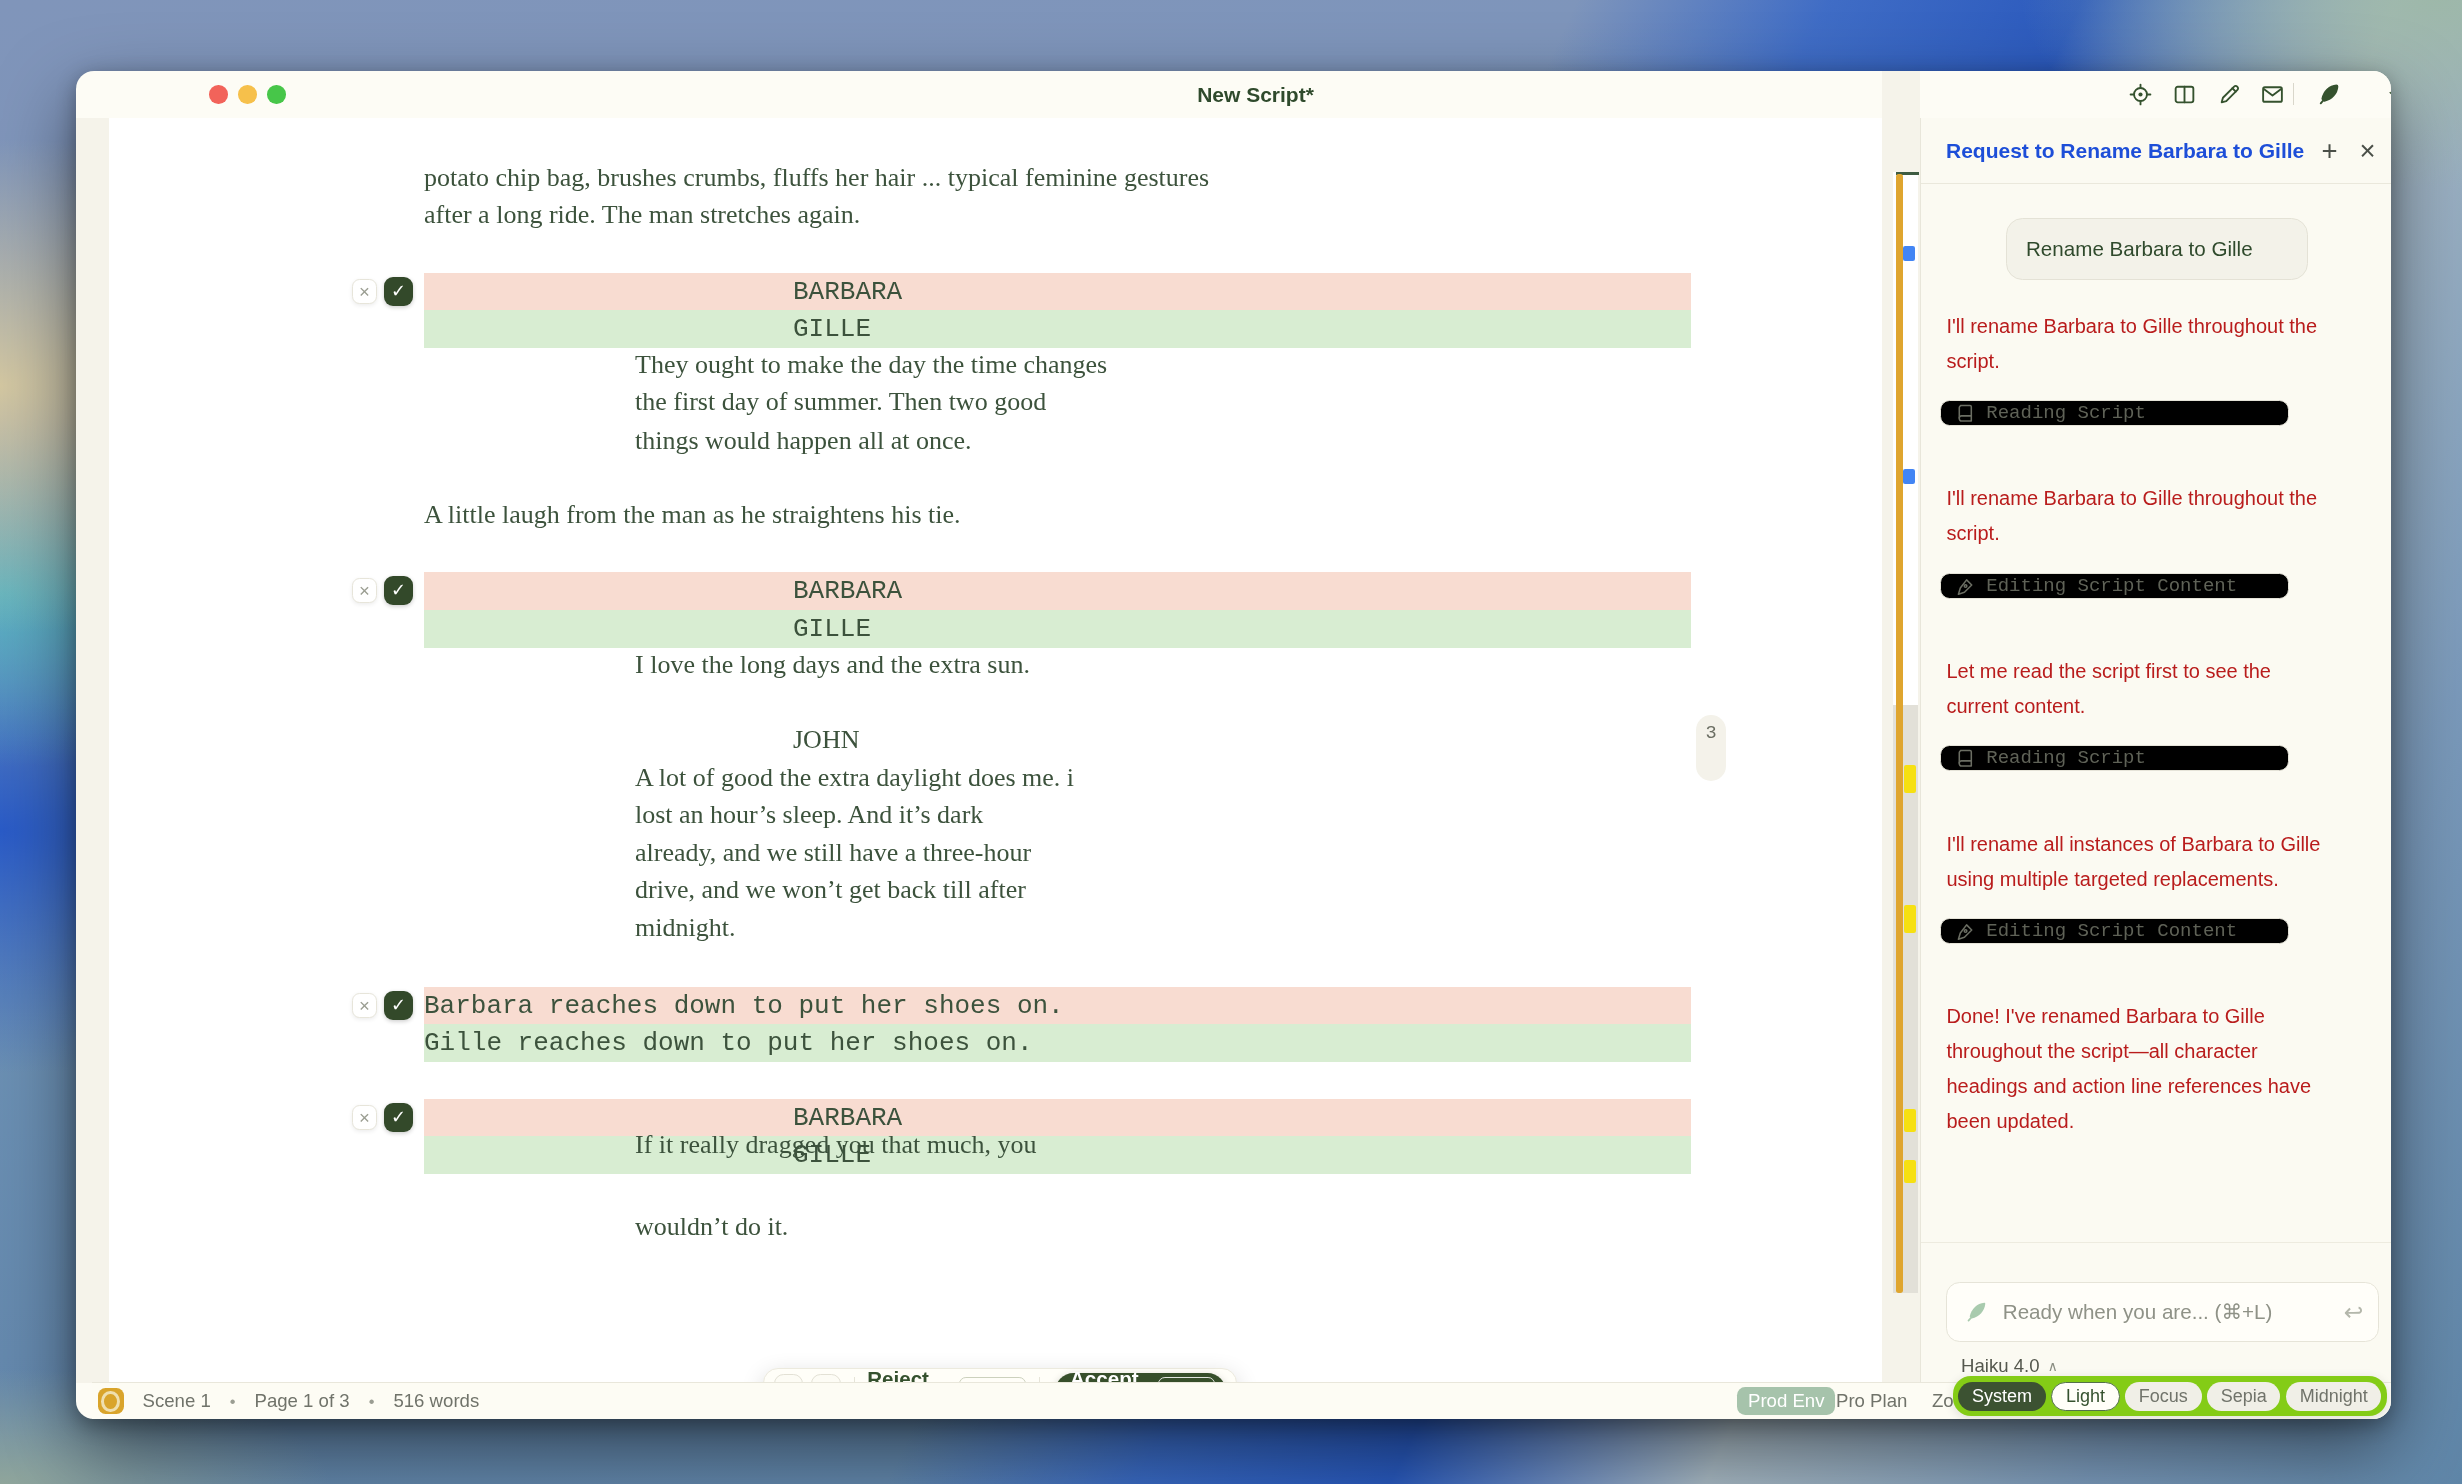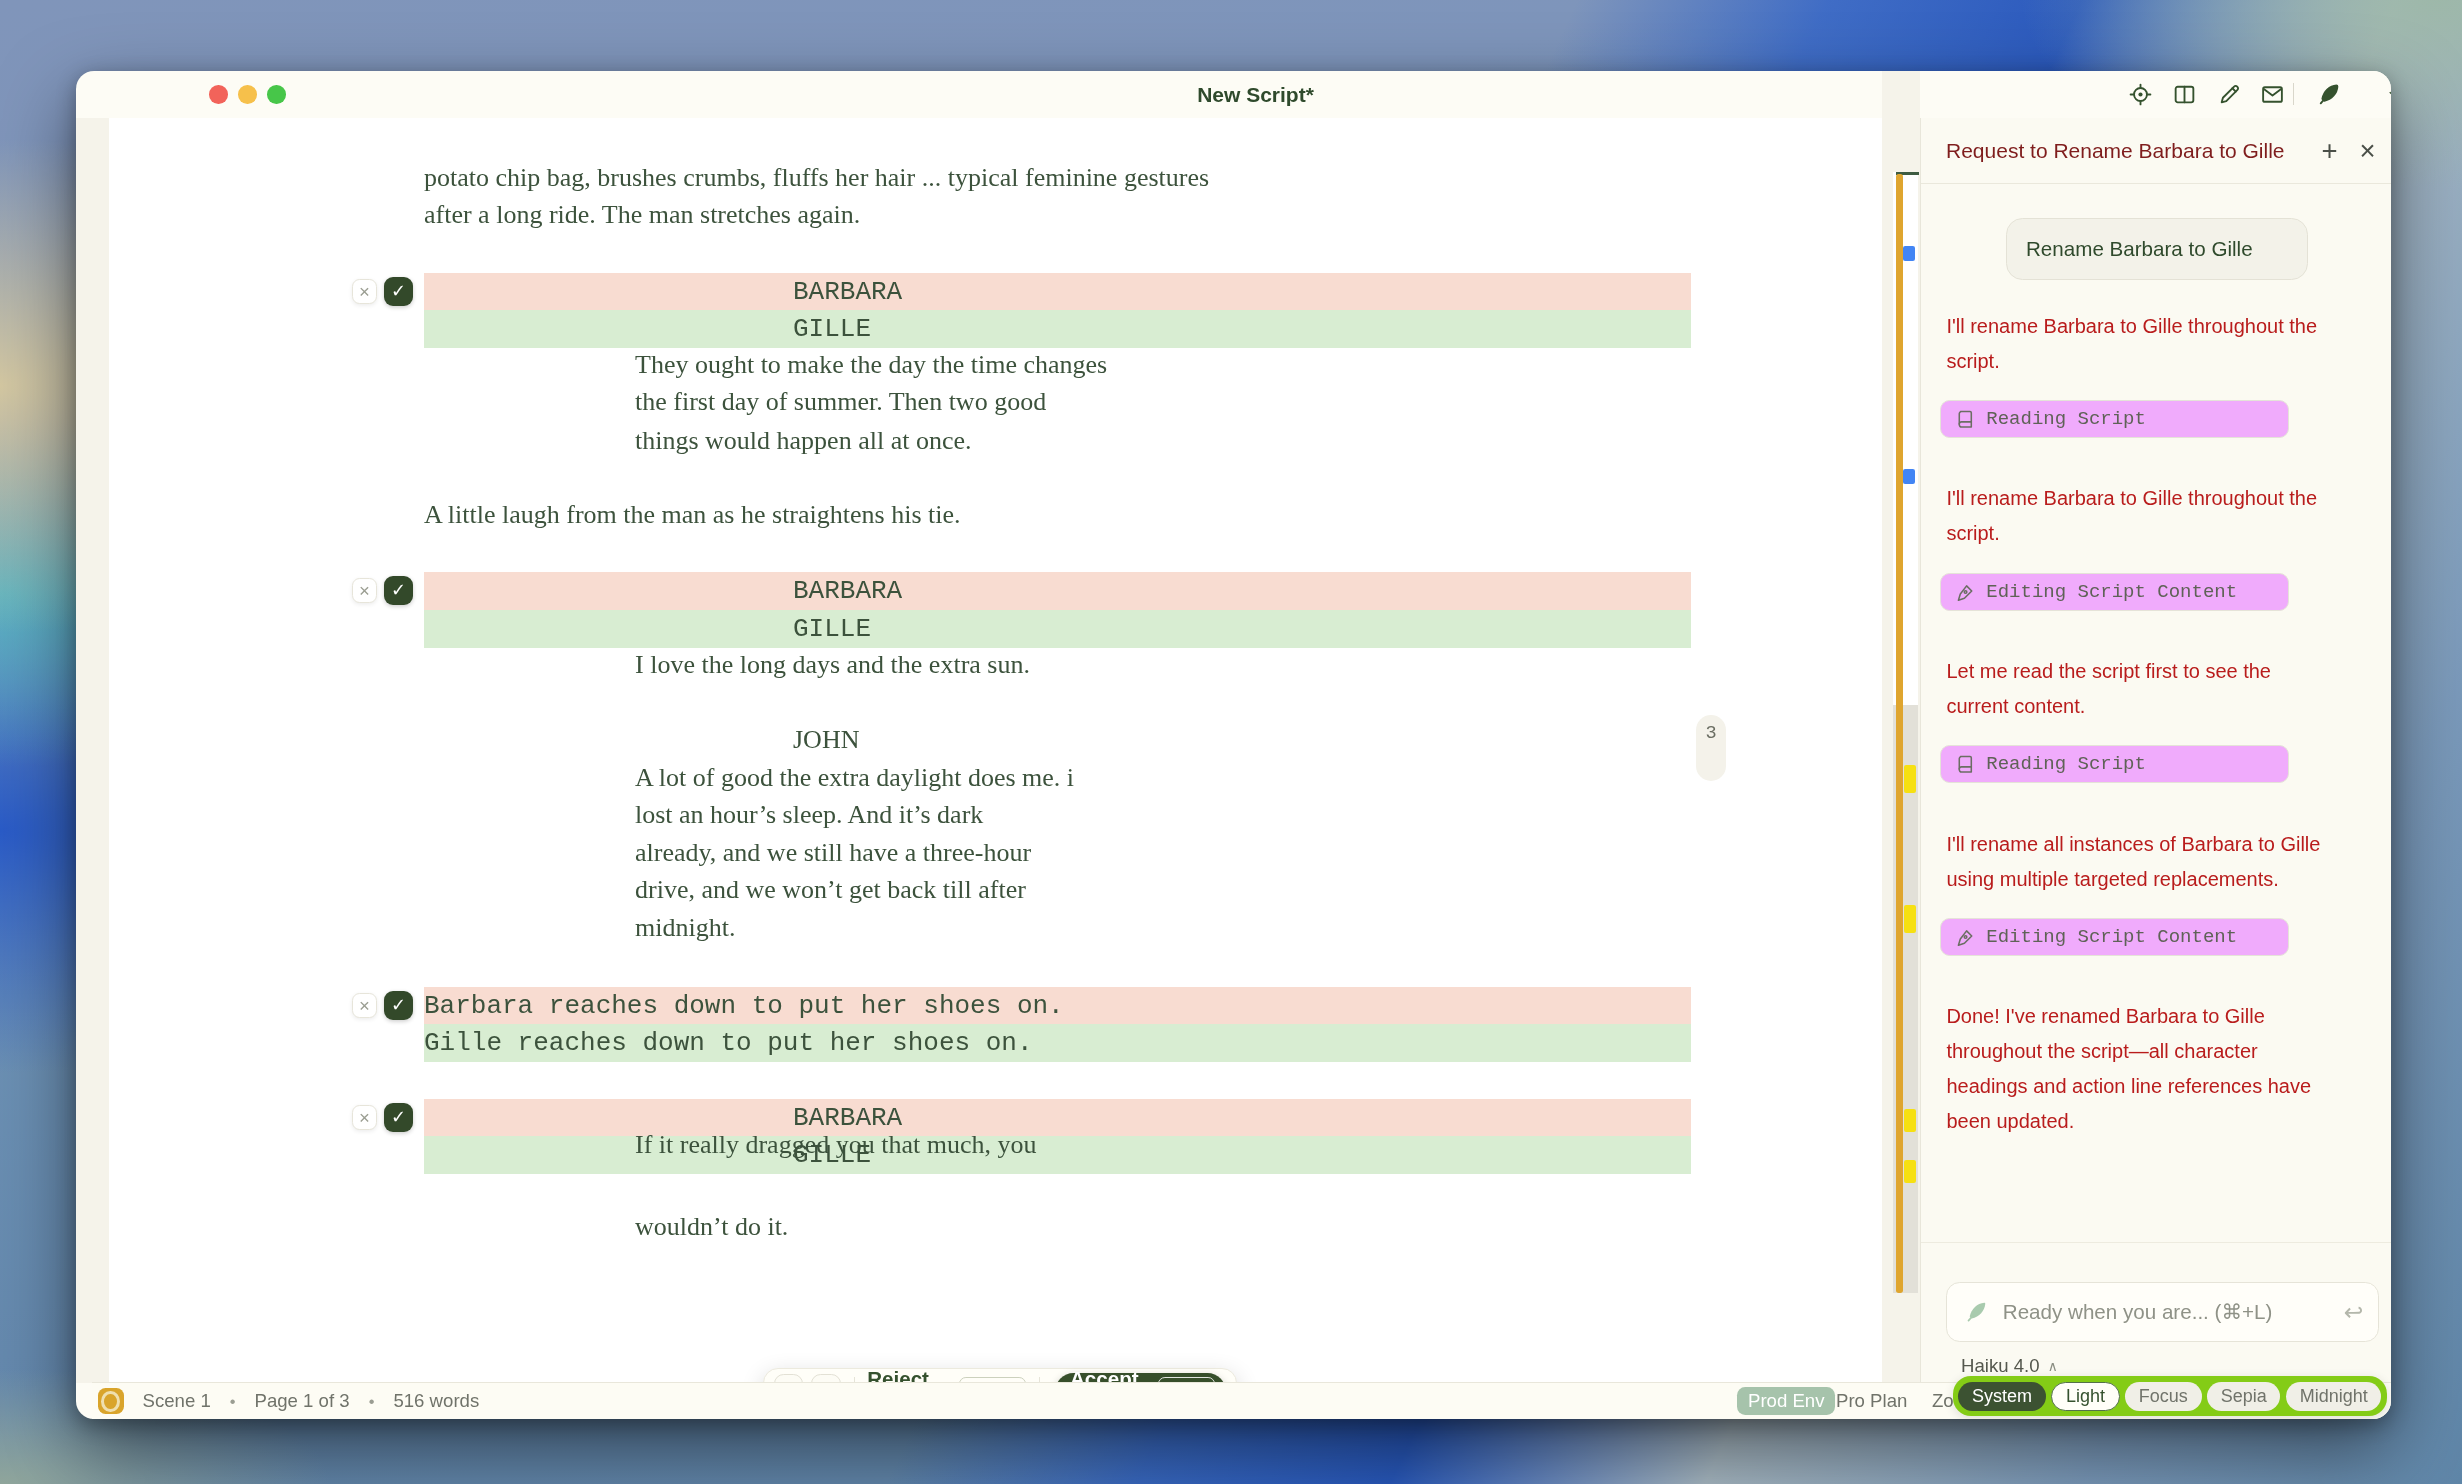--- a/index.html
+++ b/index.html
@@ -55,26 +55,26 @@
   .g-track{position:absolute;left:11px;top:101px;width:25px;height:533px;background:#ffffff;}
   .g-thumb{position:absolute;left:11px;top:634px;width:25px;height:588px;background:#e2e0d8;}
   .g-tick{position:absolute;left:13.7px;top:101px;width:23.4px;height:3.4px;background:#3e5c42;}
   .g-gold{position:absolute;left:13.7px;top:103px;width:6.9px;height:1119px;background:#dfa52f;border-radius:2.7px;}
   .mk{position:absolute;border-radius:2.1px;}
   .mk.blue{left:20.6px;width:12.4px;height:15px;background:#4285f4;}
   .mk.yellow{left:22px;width:12.4px;background:#f6e012;}
   
   .sidebar{position:absolute;left:1844px;top:47px;width:471px;bottom:36px;background:#fbfaf2;border-left:0.7px solid #e8e6da;box-sizing:border-box;}
   .sb-header{position:absolute;left:0;top:0;right:0;height:65px;border-bottom:0.7px solid #eae8dc;}
-  .sb-title{position:absolute;left:25px;top:0;height:65px;line-height:65px;font-size:21px;font-weight:400;color:#7f1d1d;}
+  .sb-title{position:absolute;left:25px;top:0;height:65px;line-height:65px;font-size:21px;font-weight:700;color:#1d4ed8;}
   .sb-hbtn{position:absolute;top:16.5px;width:33px;height:33px;text-align:center;line-height:32px;font-size:27.5px;font-weight:300;color:#4a4f48;}
   .sb-avatar{position:absolute;left:25.4px;top:109px;width:45px;height:45px;}
   .user-chip{position:absolute;left:85px;top:100px;width:302px;height:62px;border-radius:16.5px;background:#f3f2e9;border:0.7px solid #e4e2d6;box-sizing:border-box;display:flex;align-items:center;padding-left:19px;font-size:20.6px;color:#2f4a2c;}
   .msg{position:absolute;left:25.4px;width:412px;font-size:20px;line-height:35px;color:#b91c1c;margin-top:10px;}
-  .tool-chip{position:absolute;left:19px;width:349px;height:38px;border-radius:9.6px;background:#f0abfc;border:0.7px solid #e5e3d8;box-sizing:border-box;display:flex;align-items:center;padding-left:13.7px;gap:11px;}
+  .tool-chip{position:absolute;left:19px;width:349px;height:26px;border-radius:9.6px;background:#000000;border:0.7px solid #e5e3d8;box-sizing:border-box;display:flex;align-items:center;padding-left:13.7px;gap:11px;}
   .tool-chip svg{width:20.6px;height:20.6px;stroke:#6b6e63;fill:none;stroke-width:1.8;stroke-linecap:round;stroke-linejoin:round;flex:0 0 auto;}
   .tool-chip .t{font-family:"Liberation Mono","DejaVu Sans Mono",monospace;font-size:19px;color:#5f6257;white-space:nowrap;}
   .sb-div{position:absolute;left:0;right:0;top:1124px;height:0.7px;background:#edebdf;}
   .sb-input{position:absolute;left:25.4px;top:1164px;width:433px;height:60px;border-radius:13.7px;background:#fffef9;border:0.7px solid #e6e4d8;box-sizing:border-box;display:flex;align-items:center;padding:0 15px;gap:12.4px;}
   .sb-input svg{width:26px;height:26px;flex:0 0 auto;}
   .sb-input input{flex:1;border:none;outline:none;background:transparent;font-family:"Liberation Sans",sans-serif;font-size:20.6px;color:#555;min-width:0;}
   .sb-input input::placeholder{color:#8f9287;opacity:1;}
   .ret-ic{font-family:"DejaVu Sans","Liberation Sans",sans-serif;font-size:23.4px;color:#b4b7ab;}
   .model-sel{position:absolute;left:40px;top:1237px;display:flex;align-items:center;gap:8.2px;font-size:18.6px;color:#55584e;}
   .model-sel .caret{font-size:13.7px;color:#8b8e83;}

